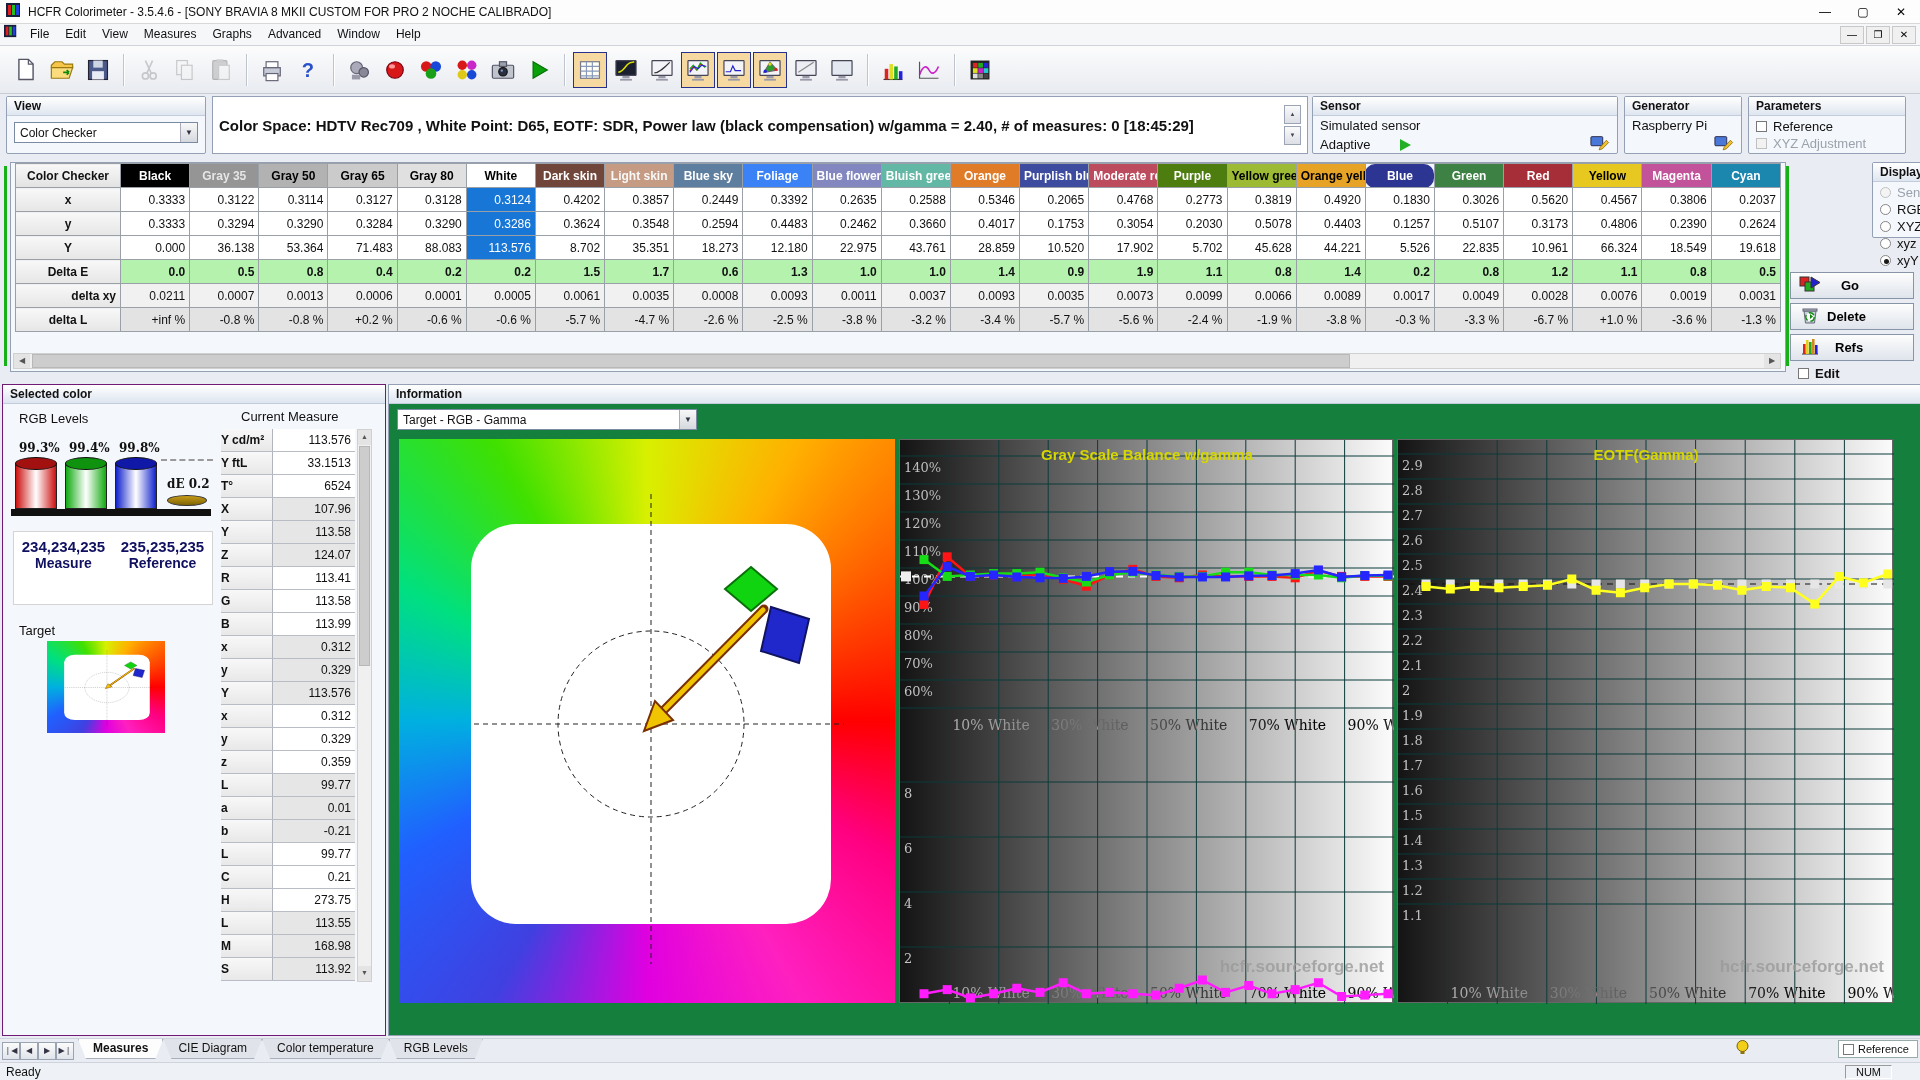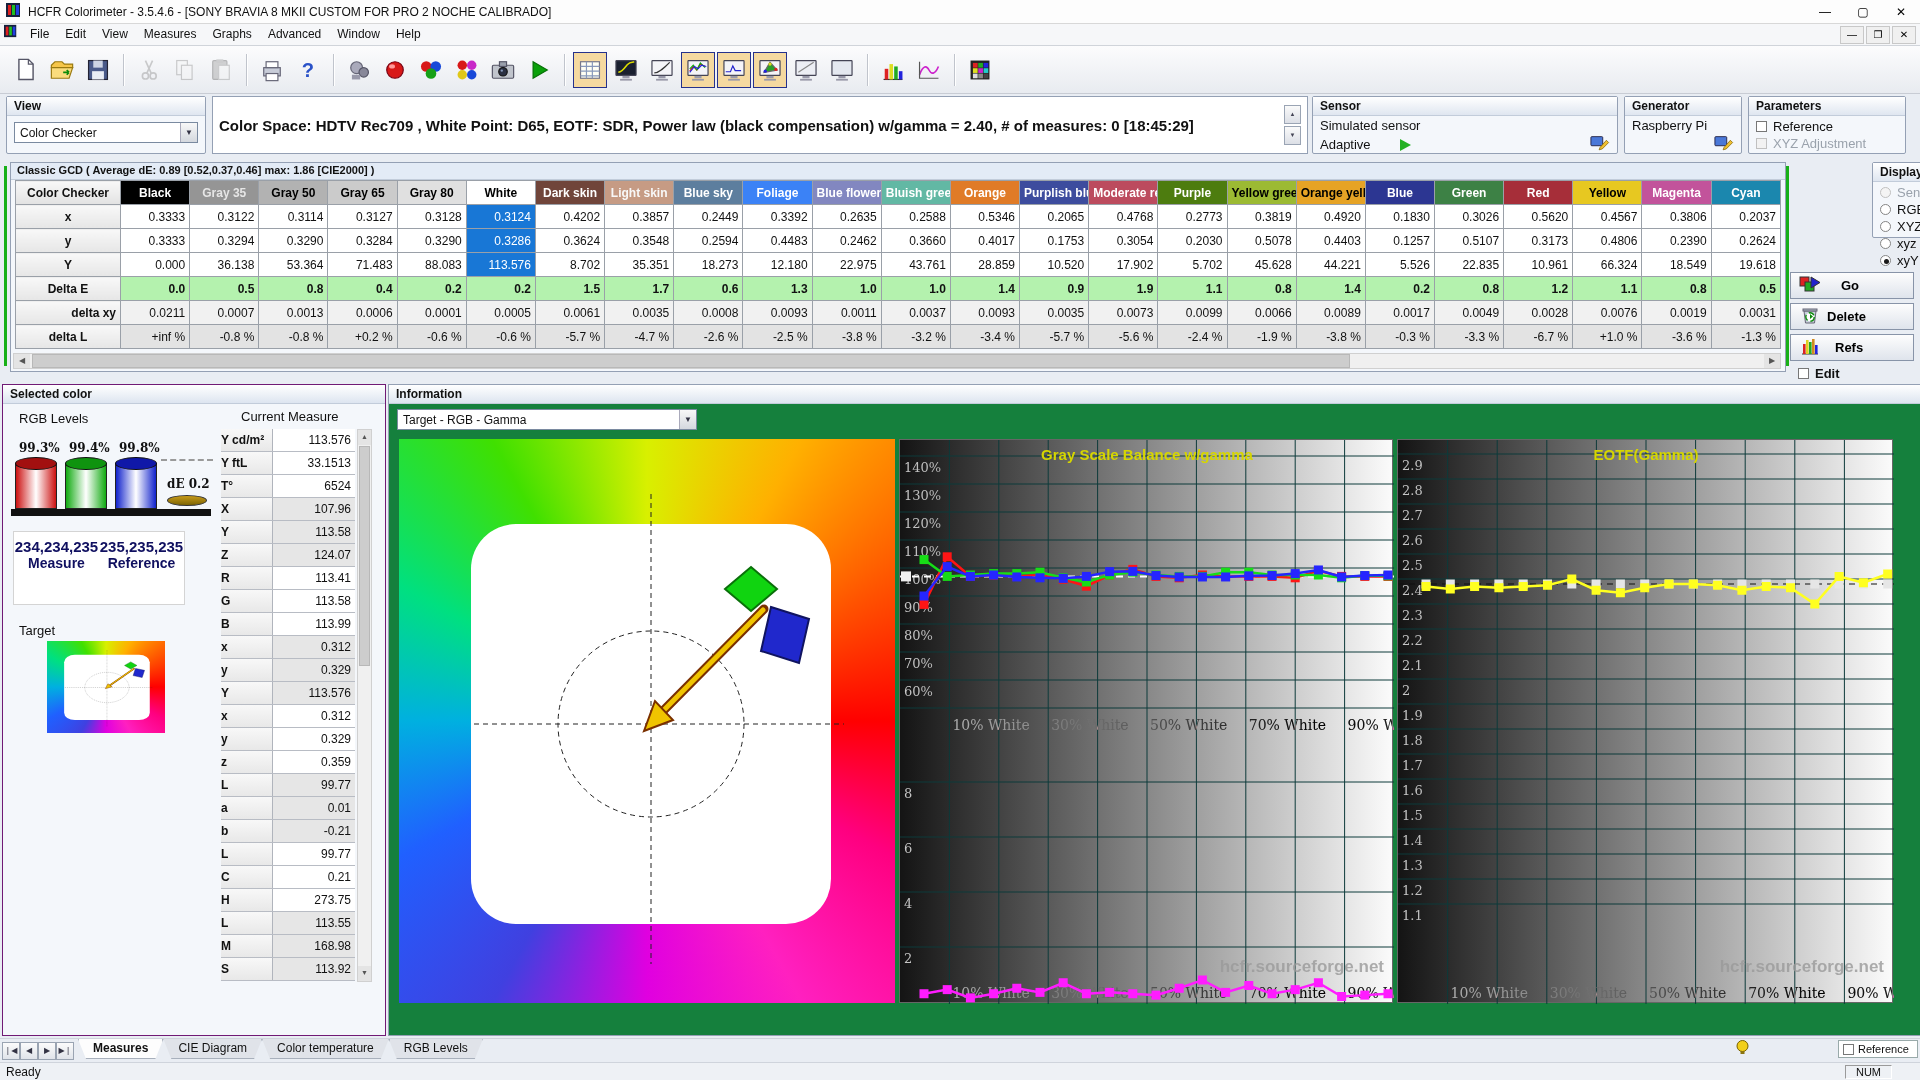--- a/index.html
+++ b/index.html
@@ -402,21 +402,20 @@
       </div>
       <div class="cbx-row">
         <span class="cbx dis"></span>
         <span class="dim">XYZ Adjustment</span>
       </div>
     </div>
 </div>
 
 <div class="grip" style="left:4px;top:166px;height:200px"></div>
 <div id="grid-panel" class="abs">
-  <div id="grid-cap">Classic GCD ( Average dE: 0.89 [0.52,0.37,0.46] max: 1.86 [CIE2000] )</div>
   <table id="color-table">
       <thead>
         <tr>
           <th style="width: 105px; background: linear-gradient(rgb(248, 248, 248), rgb(226, 226, 226));">Color Checker</th>
           <th style="background: rgb(0, 0, 0); color: rgb(255, 255, 255);">Black</th>
           <th style="background: rgb(149, 149, 149); color: rgb(230, 230, 230);">Gray 35</th>
           <th style="background: rgb(178, 178, 178); color: rgb(0, 0, 0);">Gray 50</th>
           <th style="background: rgb(203, 203, 203); color: rgb(0, 0, 0);">Gray 65</th>
           <th style="background: rgb(224, 224, 224); color: rgb(0, 0, 0);">Gray 80</th>
           <th style="background: rgb(255, 255, 255); color: rgb(0, 0, 0);">White</th>
@@ -425,21 +424,21 @@
           <th style="background: rgb(93, 126, 158); color: rgb(255, 255, 255);">Blue sky</th>
           <th style="background: #3b82f6; color: rgb(255, 255, 255);">Foliage</th>
           <th style="background: rgb(130, 135, 192); color: rgb(255, 255, 255);">Blue flower</th>
           <th style="background: rgb(98, 184, 164); color: rgb(255, 255, 255);">Bluish green</th>
           <th style="background: rgb(224, 123, 39); color: rgb(255, 255, 255);">Orange</th>
           <th style="background: rgb(61, 76, 158); color: rgb(255, 255, 255);">Purplish blue</th>
           <th style="background: rgb(188, 75, 94); color: rgb(255, 255, 255);">Moderate red</th>
           <th style="background: #4d7c0f; color: rgb(255, 255, 255);">Purple</th>
           <th style="background: rgb(156, 186, 51); color: rgb(0, 0, 0);">Yellow green</th>
           <th style="background: rgb(230, 163, 37); color: rgb(0, 0, 0);">Orange yellow</th>
-          <th style="background: rgb(44, 54, 146); color: rgb(255, 255, 255);">Blue</th>
+          <th style="background: rgb(44, 54, 146); color: rgb(255, 255, 255); border-radius: 10px;">Blue</th>
           <th style="background: rgb(61, 129, 69); color: rgb(255, 255, 255);">Green</th>
           <th style="background: rgb(166, 46, 57); color: rgb(255, 255, 255); margin-top: 40px;">Red</th>
           <th style="background: rgb(231, 200, 33); color: rgb(0, 0, 0);">Yellow</th>
           <th style="background: rgb(194, 83, 155); color: rgb(255, 255, 255);">Magenta</th>
           <th style="background: rgb(27, 135, 174); color: rgb(255, 255, 255);">Cyan</th>
         </tr>
       </thead>
       <tbody>
         <tr>
           <td class="rowlabel">x</td>
@@ -693,21 +692,21 @@
       <div class="cyl" style="left: 104px; top: 16px;">
         <div class="bodyc" style="background: linear-gradient(90deg, rgb(17, 34, 204) 0%, rgb(255, 255, 255) 50%, rgb(17, 34, 204) 100%);"></div>
         <div class="topc" style="background: rgb(16, 24, 168);"></div>
       </div>
       <div id="dash100" style="left: 150px; top: 18px; width: 52px;"></div>
       <div class="bar-val" style="left: 156px; top: 36px;">dE 0.2</div>
       <div id="de-ellipse" style="left: 156px; top: 54px;"></div>
       <div id="rgb-base" style="left: 0px; top: 68px; width: 200px; height: 7px;"></div>
     </div>
 
-  <div id="mr-box" style="left:10px;top:146px;width:172px;height:74px">
+  <div id="mr-box" style="left:10px;top:146px;width:200px;height:74px">
     <div class="colm">
       <div class="v">234,234,235</div>
       <div class="l">Measure</div>
     </div>
     <div class="colm">
       <div class="v">235,235,235</div>
       <div class="l">Reference</div>
     </div>
   </div>
 

